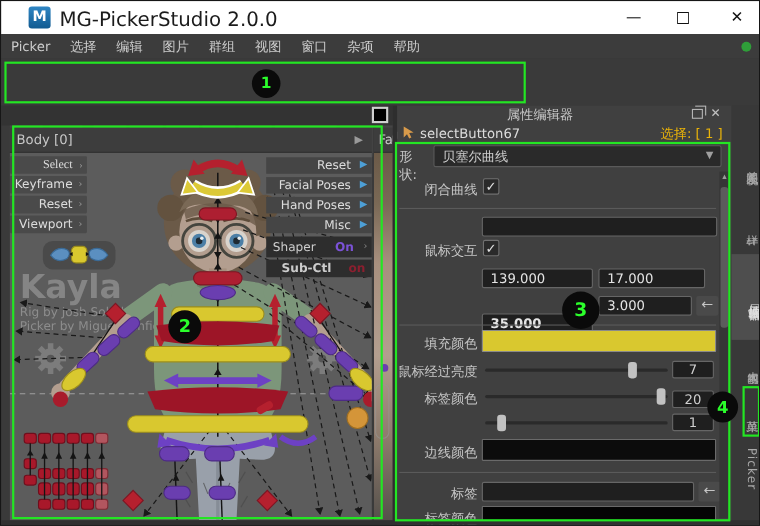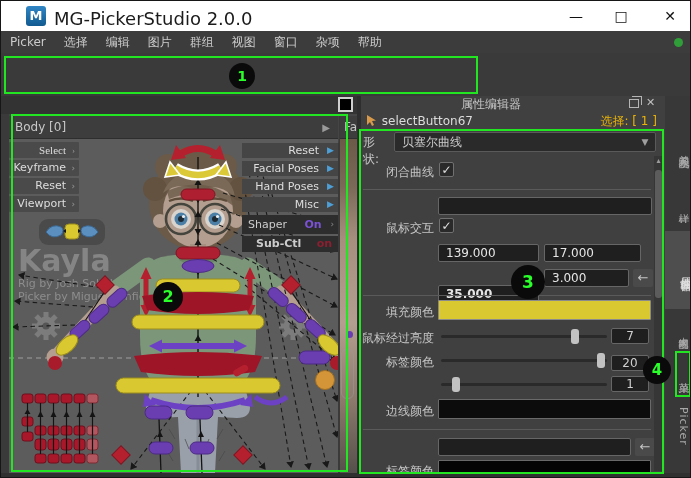--- a/index.html
+++ b/index.html
@@ -570,20 +570,21 @@
   <div class="abs track" style="left:440px;top:382px;width:166px;">
       <div class="handle" style="left:11px;"></div>
     </div>
   <div class="abs valbox" style="left:610px;top:375px;width:38px;height:16px;">1</div>
 
   <div class="abs lbl" style="left:355px;top:402px;width:78px;">边线颜色</div>
   <div class="abs swatch" style="left:437px;top:398px;width:213px;height:20px;background:#0c0c0c;border-color:#6a6a6a;"></div>
 
   <div class="abs sep" style="left:362px;top:428px;width:288px;"></div>
 
+  <div class="abs lbl" style="left:355px;top:440px;width:78px;">标签</div>
   <div class="abs field" style="left:437px;top:437px;width:193px;height:18px;"></div>
   <div class="abs arrbtn" style="left:634px;top:437px;width:20px;height:18px;">←</div>
 
   <div class="abs lbl" style="left:355px;top:462px;width:78px;">标签颜色</div>
   <div class="abs swatch" style="left:437px;top:459px;width:213px;height:14px;background:#050505;border-color:#6a6a6a;"></div>
 
   <div class="abs scroll">
     <div class="u">▴</div>
     <div class="h"></div>
   </div>

